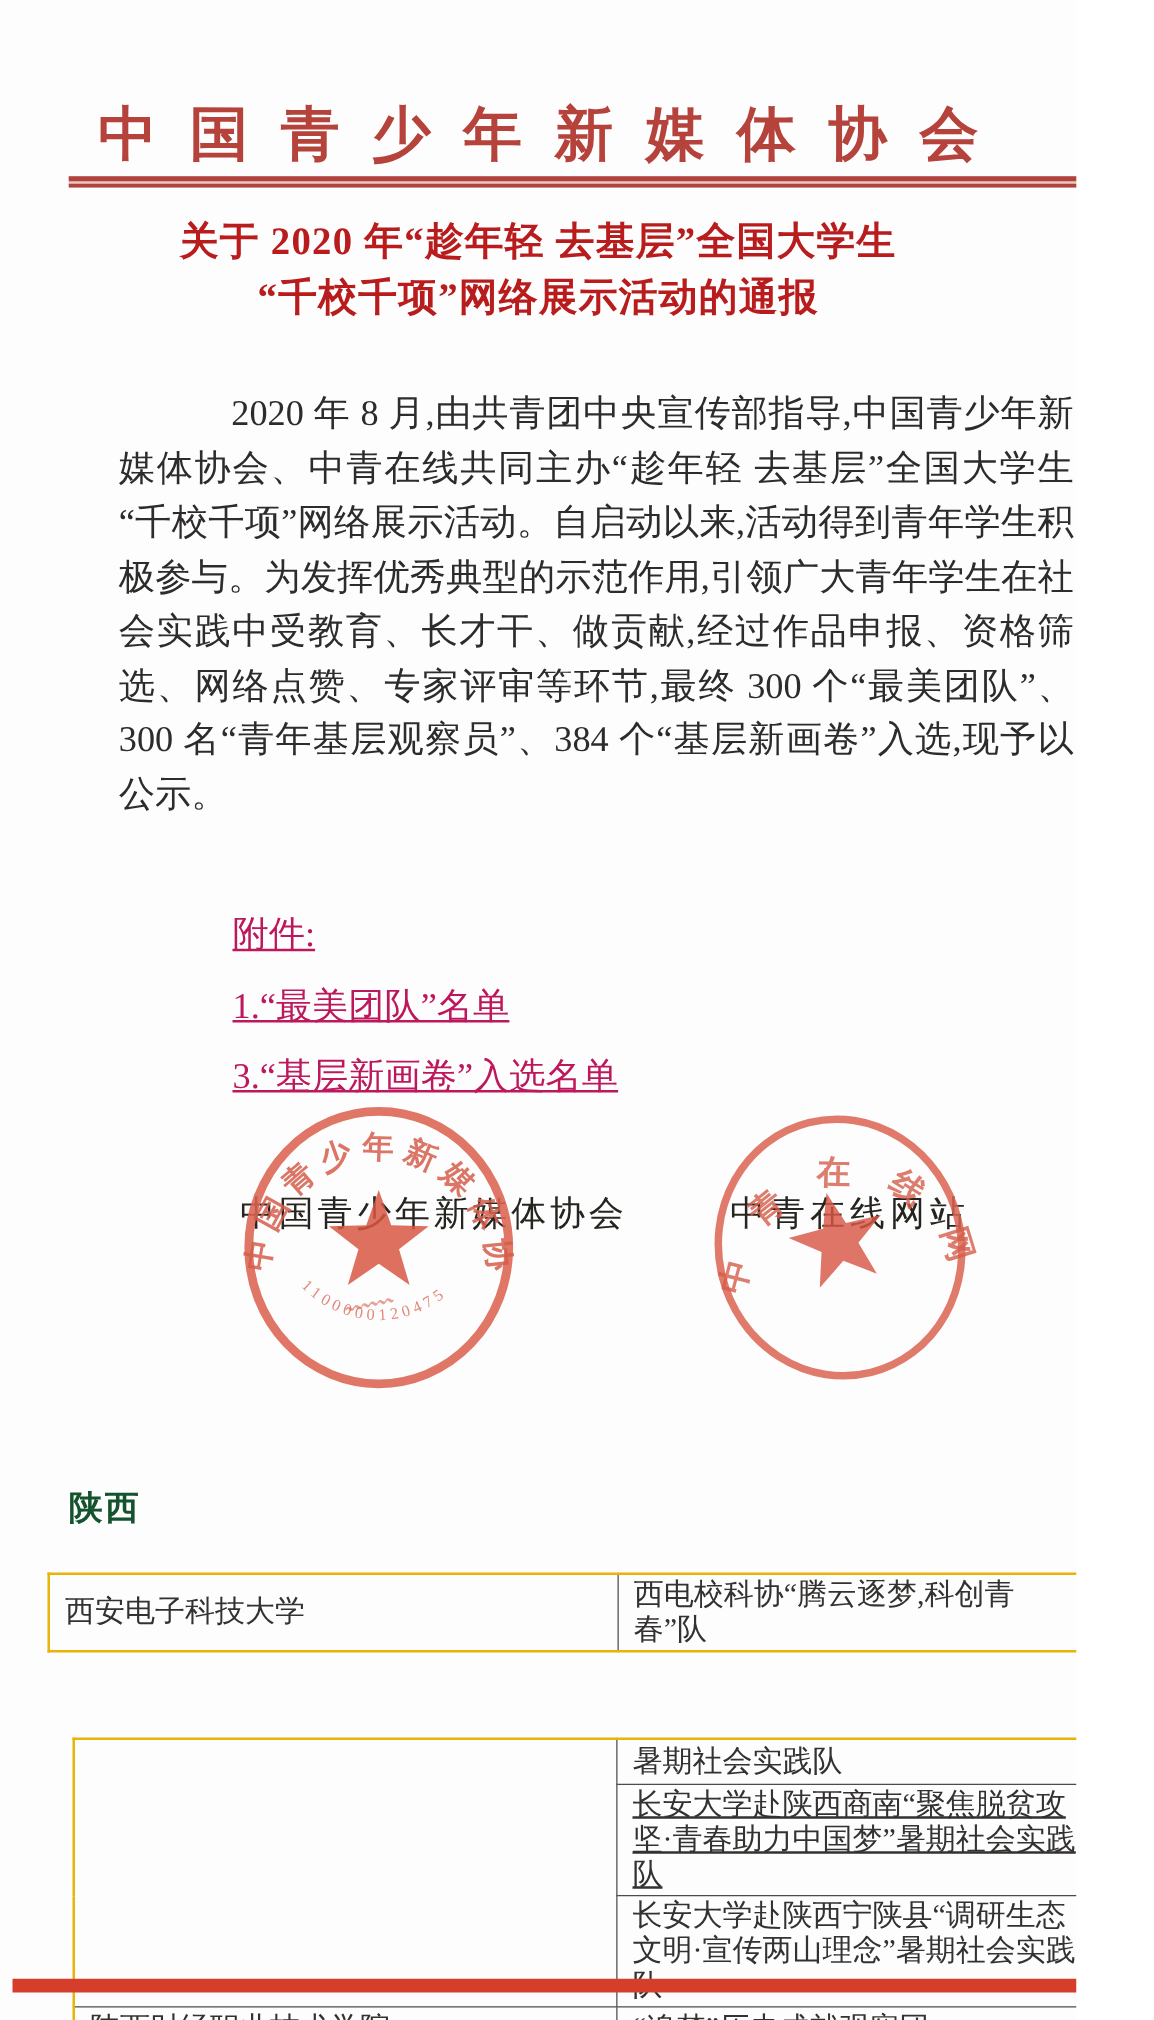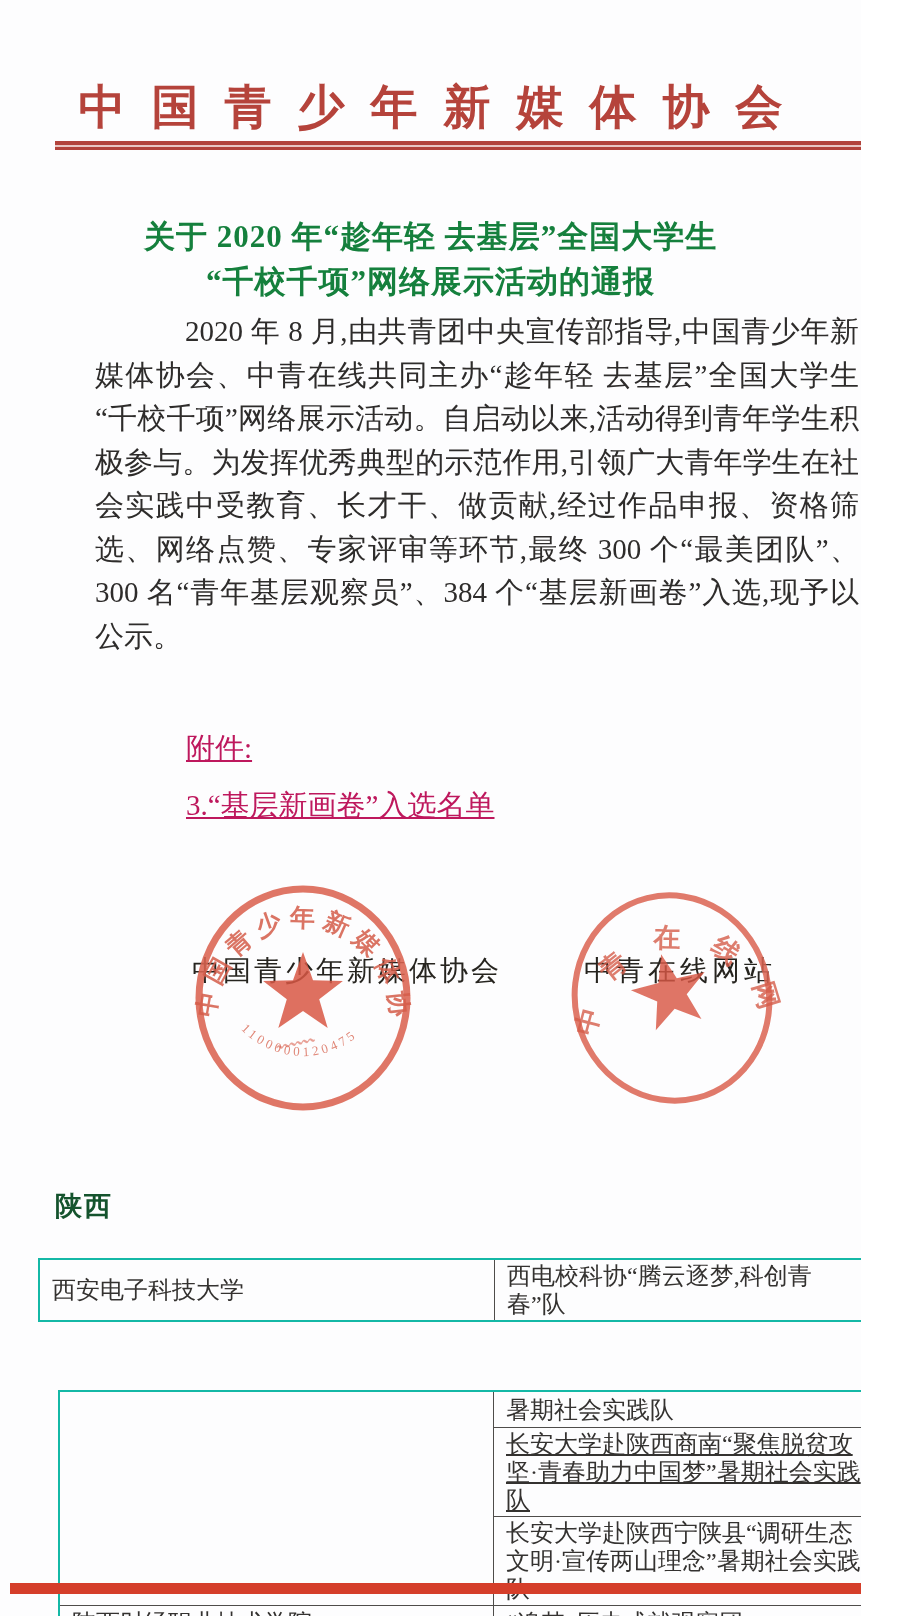--- a/index.html
+++ b/index.html
@@ -11,21 +11,21 @@
     position:absolute;top:76px;left:0;width:100%;text-align:center;
     font-size:47px;font-weight:bold;color:#b5433b;letter-spacing:26px;padding-left:26px;
     box-sizing:border-box;white-space:nowrap;
   }
   .red-rule{
     position:absolute;top:141px;left:55px;width:824px;height:9px;box-sizing:border-box;
     border-top:4px solid #b2433c;border-bottom:3px solid #b2433c;background:#e8c7c4;
   }
   .doc-title{
     position:absolute;top:170px;left:0;width:100%;text-align:center;
-    font-size:31px;font-weight:bold;color:#15803d;line-height:45px;letter-spacing:1px;margin-top:44px;
+    font-size:31px;font-weight:bold;color:#b91c1c;line-height:45px;letter-spacing:1px;
   }
   .body-para{
     position:absolute;top:310px;left:95px;width:764px;margin:0;
     font-size:29px;line-height:43.5px;text-align:justify;text-indent:90px;
     color:#2e2c2b;
   }
   .attachments{
     position:absolute;top:720px;left:186px;width:600px;
     font-size:29px;color:#be185d;text-decoration:underline;
   }
@@ -40,21 +40,21 @@
     position:absolute;top:1188px;left:55px;
     font-size:27px;font-weight:bold;color:#14532d;letter-spacing:2px;
   }
   table.t{
     position:absolute;border-collapse:collapse;table-layout:fixed;
     font-size:24px;color:#343230;background:transparent;
   }
   table.t td{
     border:1.6px solid #4e4c4a;padding:2px 12px;vertical-align:middle;line-height:28px;
   }
-  table.t{border:2px solid #14b8a6;}
+  table.t{border:2px solid #eab308;}
   .t1{top:1258px;left:38px;width:846px;}
   .t1 td{height:30px;}
   .t1 .c1{width:430px;}
   .t2{top:1390px;left:58px;width:820px;}
   .t2 .c1{width:409px;}
   .t2 .r1 td{height:31px;}
   .t2 .r2 td{height:56px;text-decoration:underline;}
   .t2 .r3 td{height:53px;}
   .t2 .r4 td{height:29px;}
   .bottom-bar{
@@ -73,20 +73,21 @@
 
   <div class="doc-title">
     <div>关于 2020 年“趁年轻 去基层”全国大学生</div>
     <div>“千校千项”网络展示活动的通报</div>
   </div>
 
   <p class="body-para">2020 年 8 月,由共青团中央宣传部指导,中国青少年新媒体协会、中青在线共同主办“趁年轻 去基层”全国大学生 “千校千项”网络展示活动。自启动以来,活动得到青年学生积极参与。为发挥优秀典型的示范作用,引领广大青年学生在社会实践中受教育、长才干、做贡献,经过作品申报、资格筛选、网络点赞、专家评审等环节,最终 300 个“最美团队”、300 名“青年基层观察员”、384 个“基层新画卷”入选,现予以公示。</p>
 
   <div class="attachments">
     <div>附件:</div>
+    <div>1.“最美团队”名单</div>
     <div>3.“基层新画卷”入选名单</div>
   </div>
 
   <div class="sig sig-left">中国青少年新媒体协会</div>
   <div class="sig sig-right">中青在线网站</div>
 
   <svg class="stamp stamp-left" width="226" height="236" viewBox="0 0 226 236">
     <defs>
       <path id="arcTopL" d="M 26,152 A 88,92 0 1 1 200,152" fill="none"></path>
       <path id="arcBotL" d="M 43,140 A 90,97 0 0 0 183,140" fill="none"></path>

